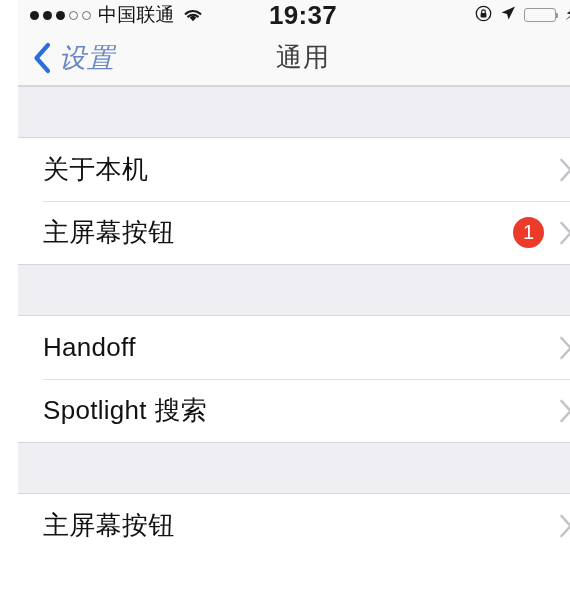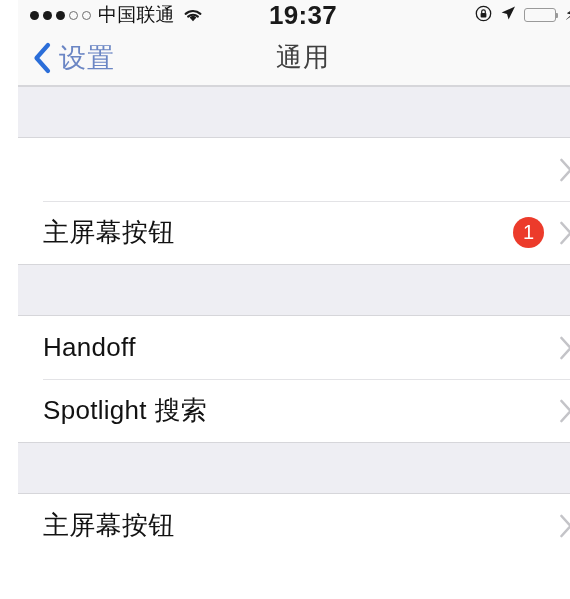--- a/index.html
+++ b/index.html
@@ -122,20 +122,21 @@
     padding-left: 14px;
     cursor: pointer;
     position: relative;
     z-index: 2;
   }
   .back-chevron { display: block; }
   .back-label {
     font-size: 27px;
     color: #6b86c4;
     letter-spacing: 1px;
+    font-style: italic;
   }
   .nav-title {
     position: absolute;
     left: 0;
     right: 0;
     text-align: center;
     font-size: 26px;
     font-weight: normal;
     color: #404040;
     letter-spacing: 1px;
@@ -261,20 +262,21 @@
     </div>
     <div class="nav-title">通用</div>
   </div>
 
   <div class="list">
 
     <div class="group-gap"></div>
 
     <div class="group">
       <div class="cell">
+        <span class="cell-label">关于本机</span>
         <span class="cell-right">
           <span>
             <svg class="chevron" width="16" height="26" viewBox="0 0 16 26">
               <path d="M3.5 3 L12.5 13 L3.5 23" stroke="#c4c4c8" stroke-width="2.6" fill="none" stroke-linecap="round" stroke-linejoin="round"></path>
             </svg>
           </span>
         </span>
       </div>
       <div class="cell">
         <span class="cell-label">主屏幕按钮</span>

